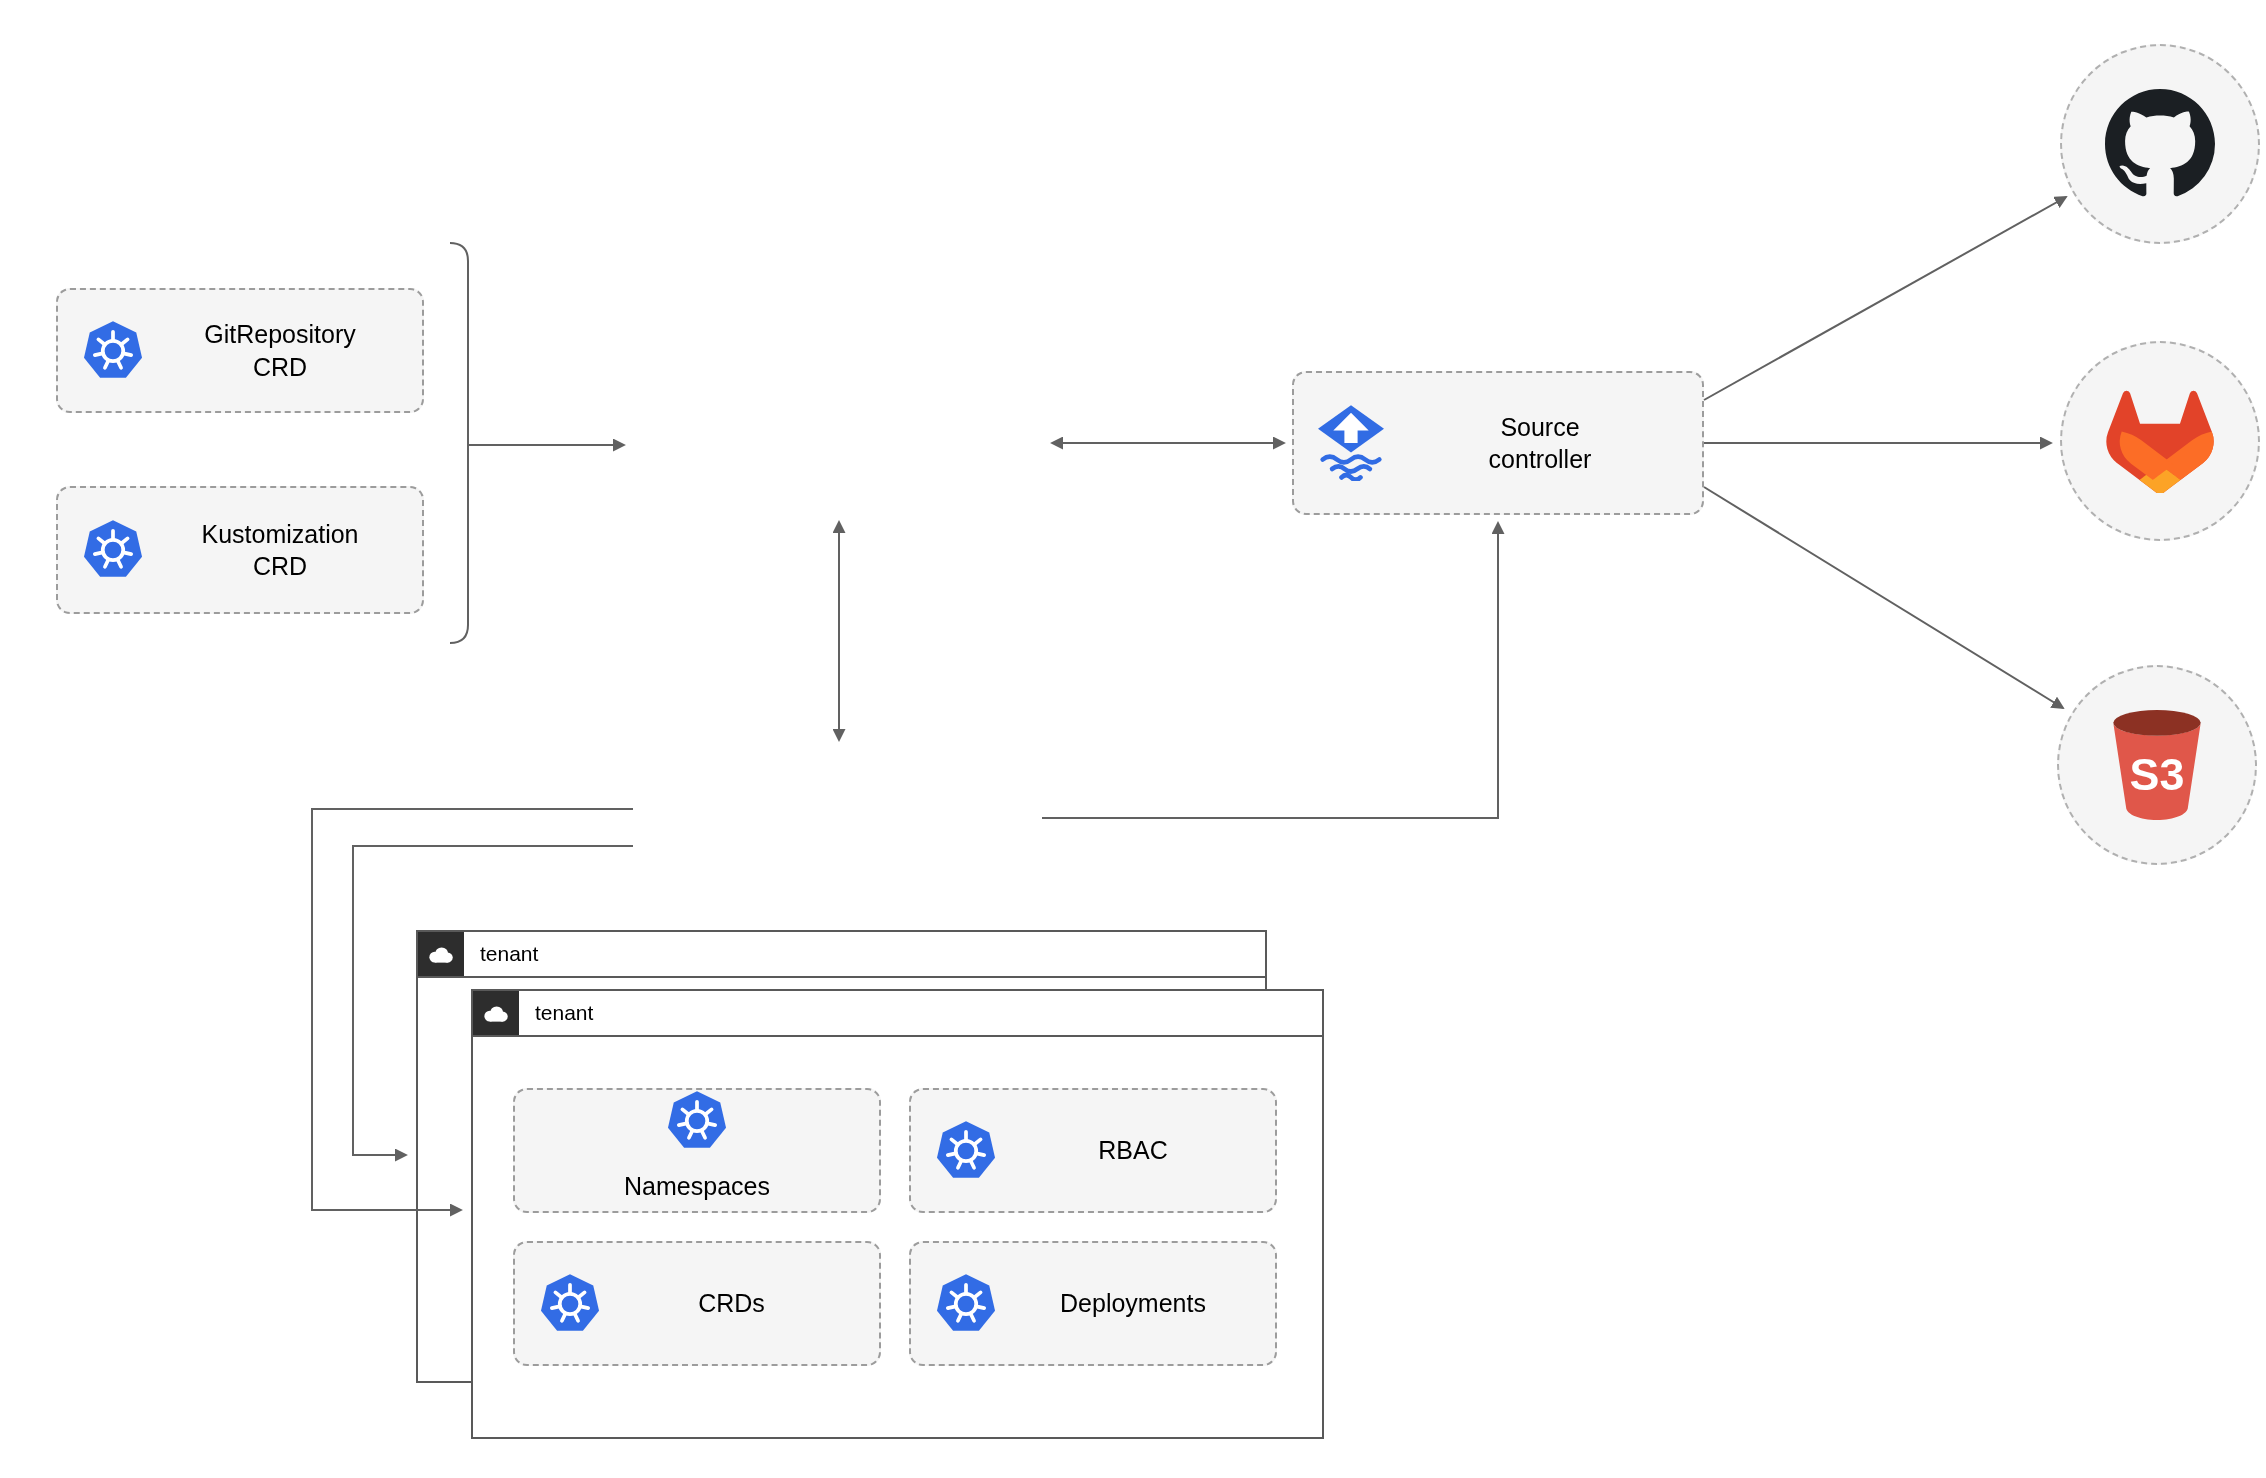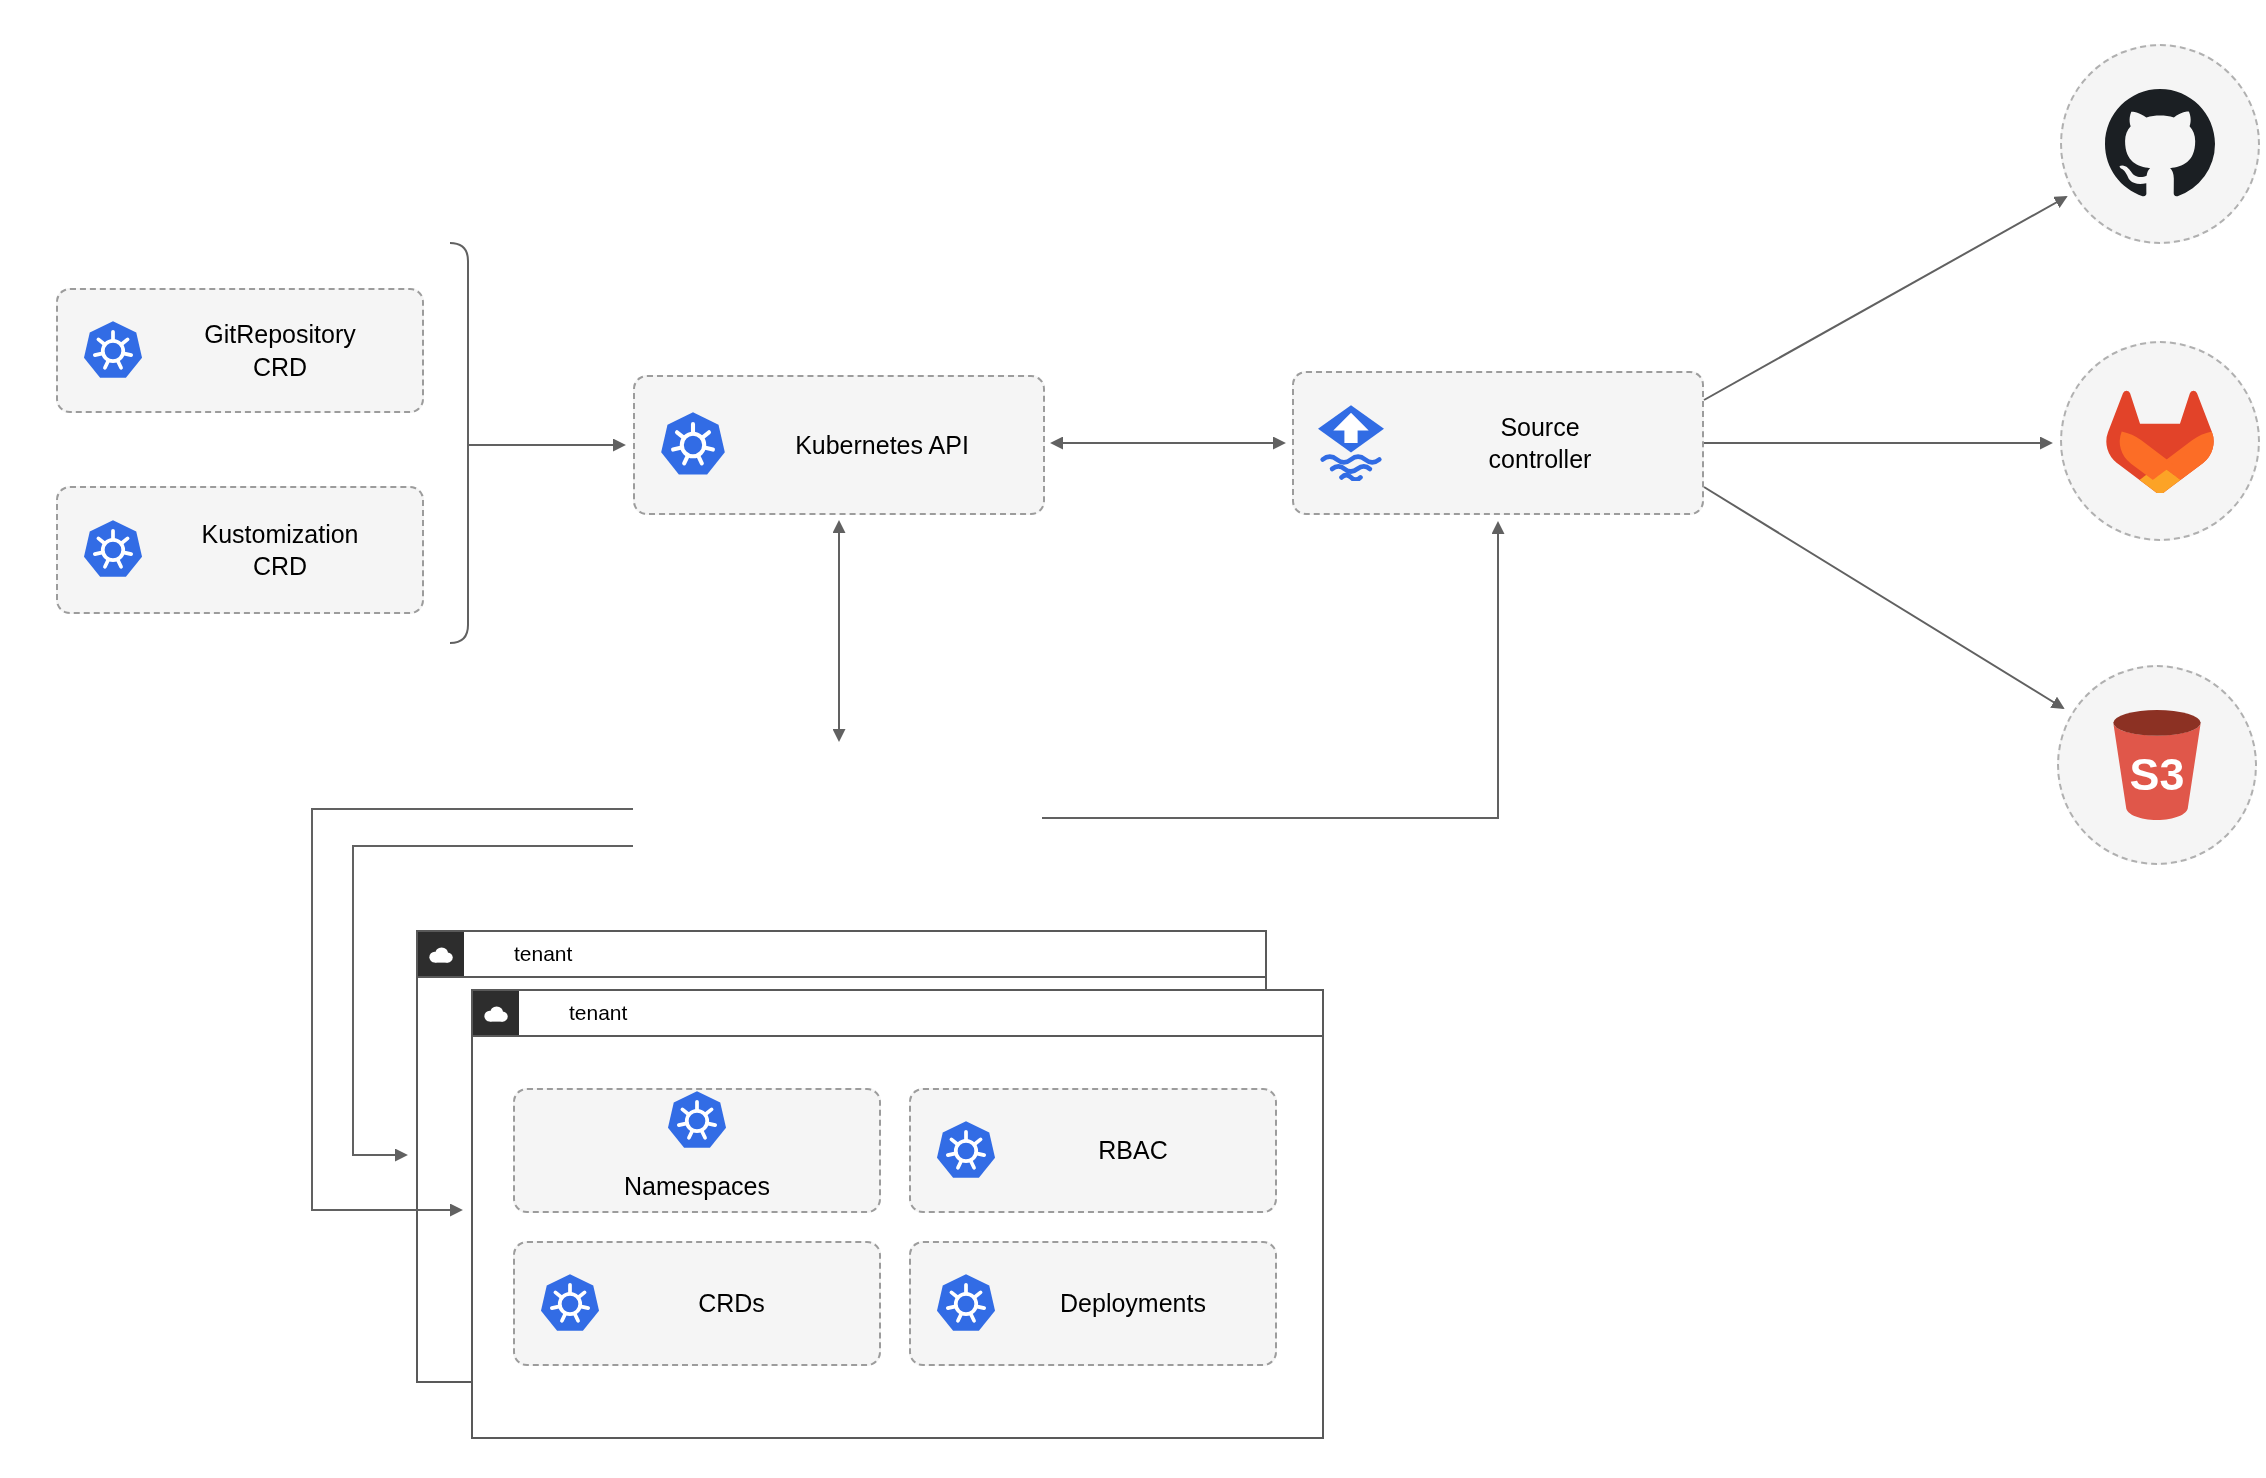--- a/index.html
+++ b/index.html
@@ -19,21 +19,21 @@
   .node .label { text-align:center; font-size:25px; color:#000; line-height:1.3; }
   .n-gitrepo .label, .n-kustomization .label { max-width:195px; }
   .n-source .label { max-width:160px; }
   .n-kustomize .label { max-width:170px; }
   .icon-svg { display:block; }
 
   
   .tenant-box { position:absolute; background:#ffffff; border:2px solid #595959; }
   .tenant-box.back { z-index:1; }
   .tenant-box.front { z-index:3; }
-  .tenant-title { height:46px; border-bottom:2px solid #595959; display:flex; align-items:stretch;gap:34px; }
+  .tenant-title { height:46px; border-bottom:2px solid #595959; display:flex; align-items:stretch; }
   .tenant-chip { width:46px; background:#2d2d2d; display:flex; align-items:center; justify-content:center; flex:0 0 46px; }
   .tenant-name { align-self:center; margin-left:16px; font-size:21px; color:#000; }
 
   .tenant-box .node { z-index:4; }
 
   
   .ext-circle { position:absolute; width:200px; height:200px; border-radius:50%;
                 background:#f5f5f5; border:2px dashed #b0b0b0;
                 display:flex; align-items:center; justify-content:center; z-index:2; }
 </style>
@@ -101,30 +101,20 @@
     <span class="icon">
       <svg class="icon-svg" width="62" height="62">
           <use href="#sym-k8s"></use>
         </svg>
     </span>
     <span class="label-wrap">
         <span class="label">Kustomization CRD</span>
       </span>
   </div>
 
-  <div class="node n-api" style="left:633px; top:375px; width:412px; height:140px;">
-    <span class="icon">
-      <svg class="icon-svg" width="68" height="68">
-          <use href="#sym-k8s"></use>
-        </svg>
-    </span>
-    <span class="label-wrap">
-        <span class="label">Kubernetes API</span>
-      </span>
-  </div>
 
   <div class="node n-source" style="left:1292px; top:371px; width:412px; height:144px;">
     <span class="icon">
       <svg class="icon-svg" width="66" height="76">
           <use href="#sym-flux"></use>
         </svg>
     </span>
     <span class="label-wrap">
         <span class="label">Source controller</span>
       </span>

